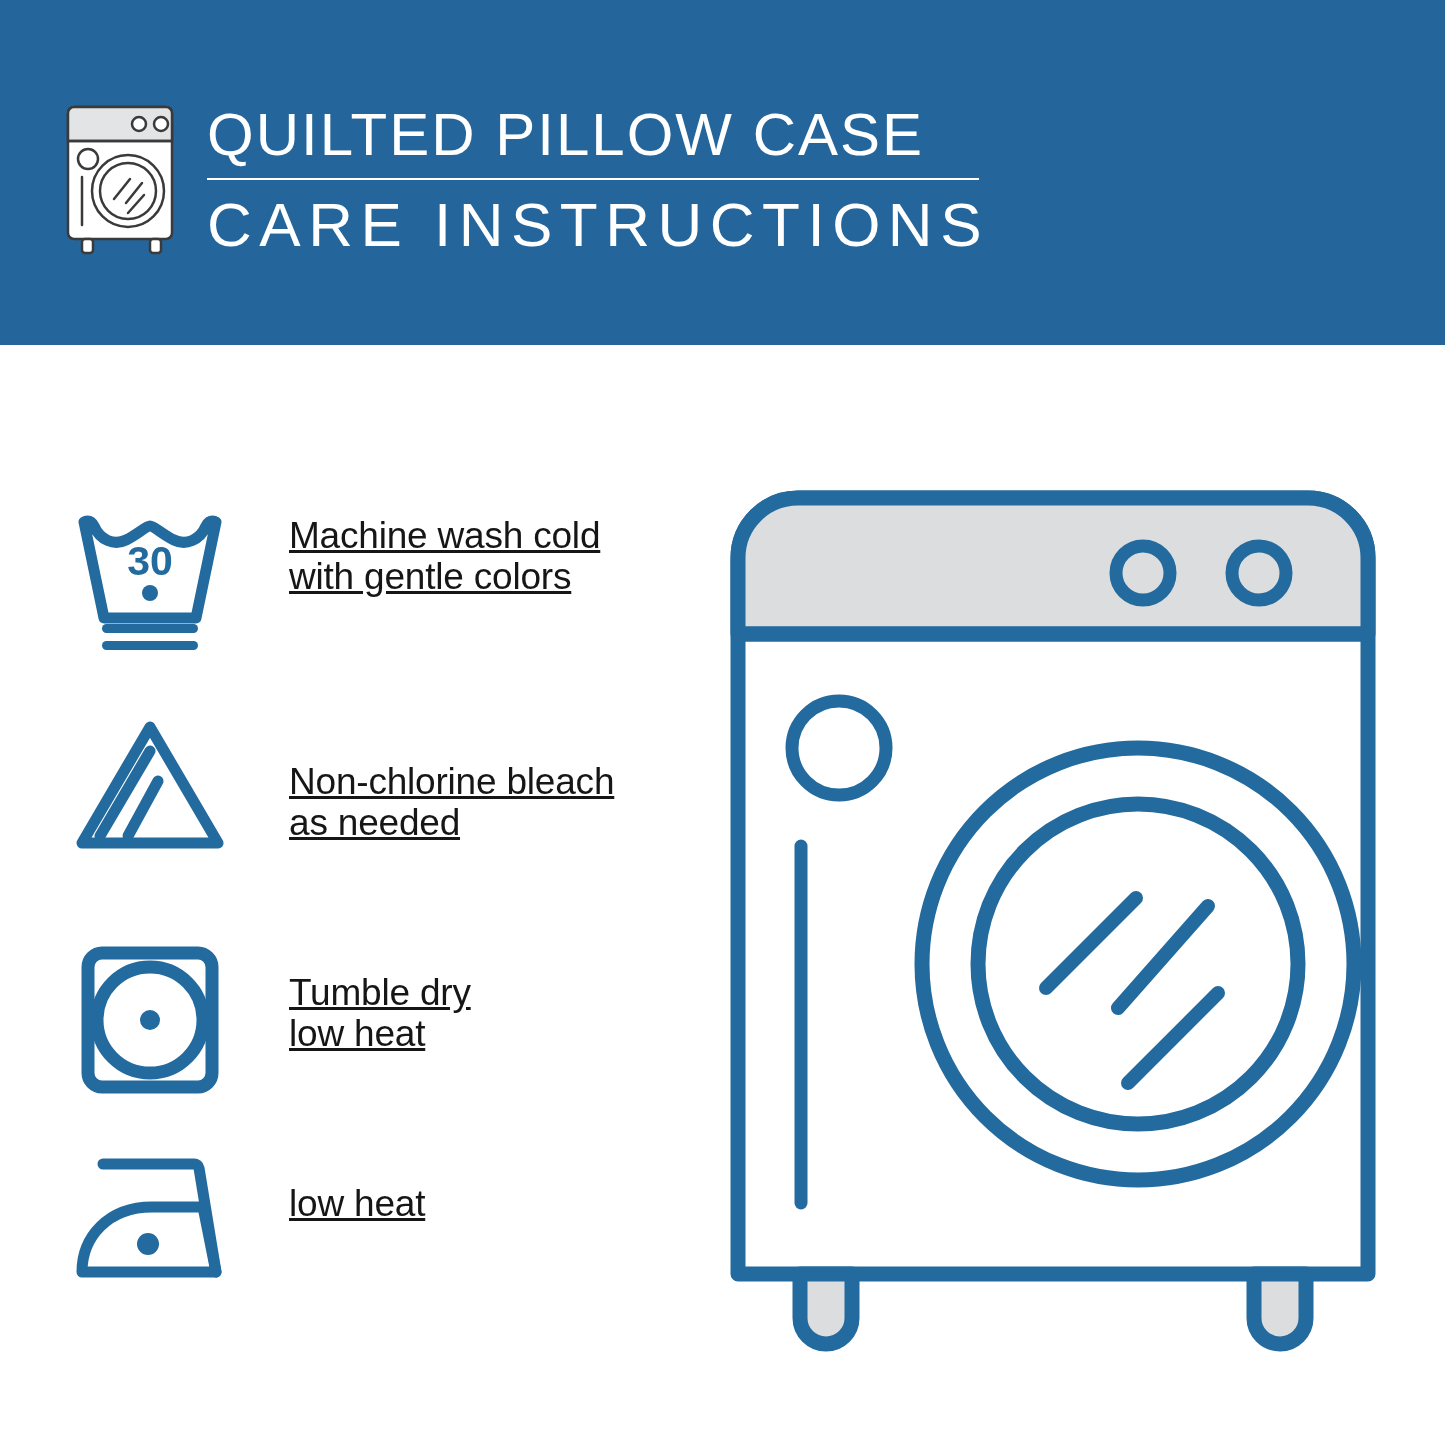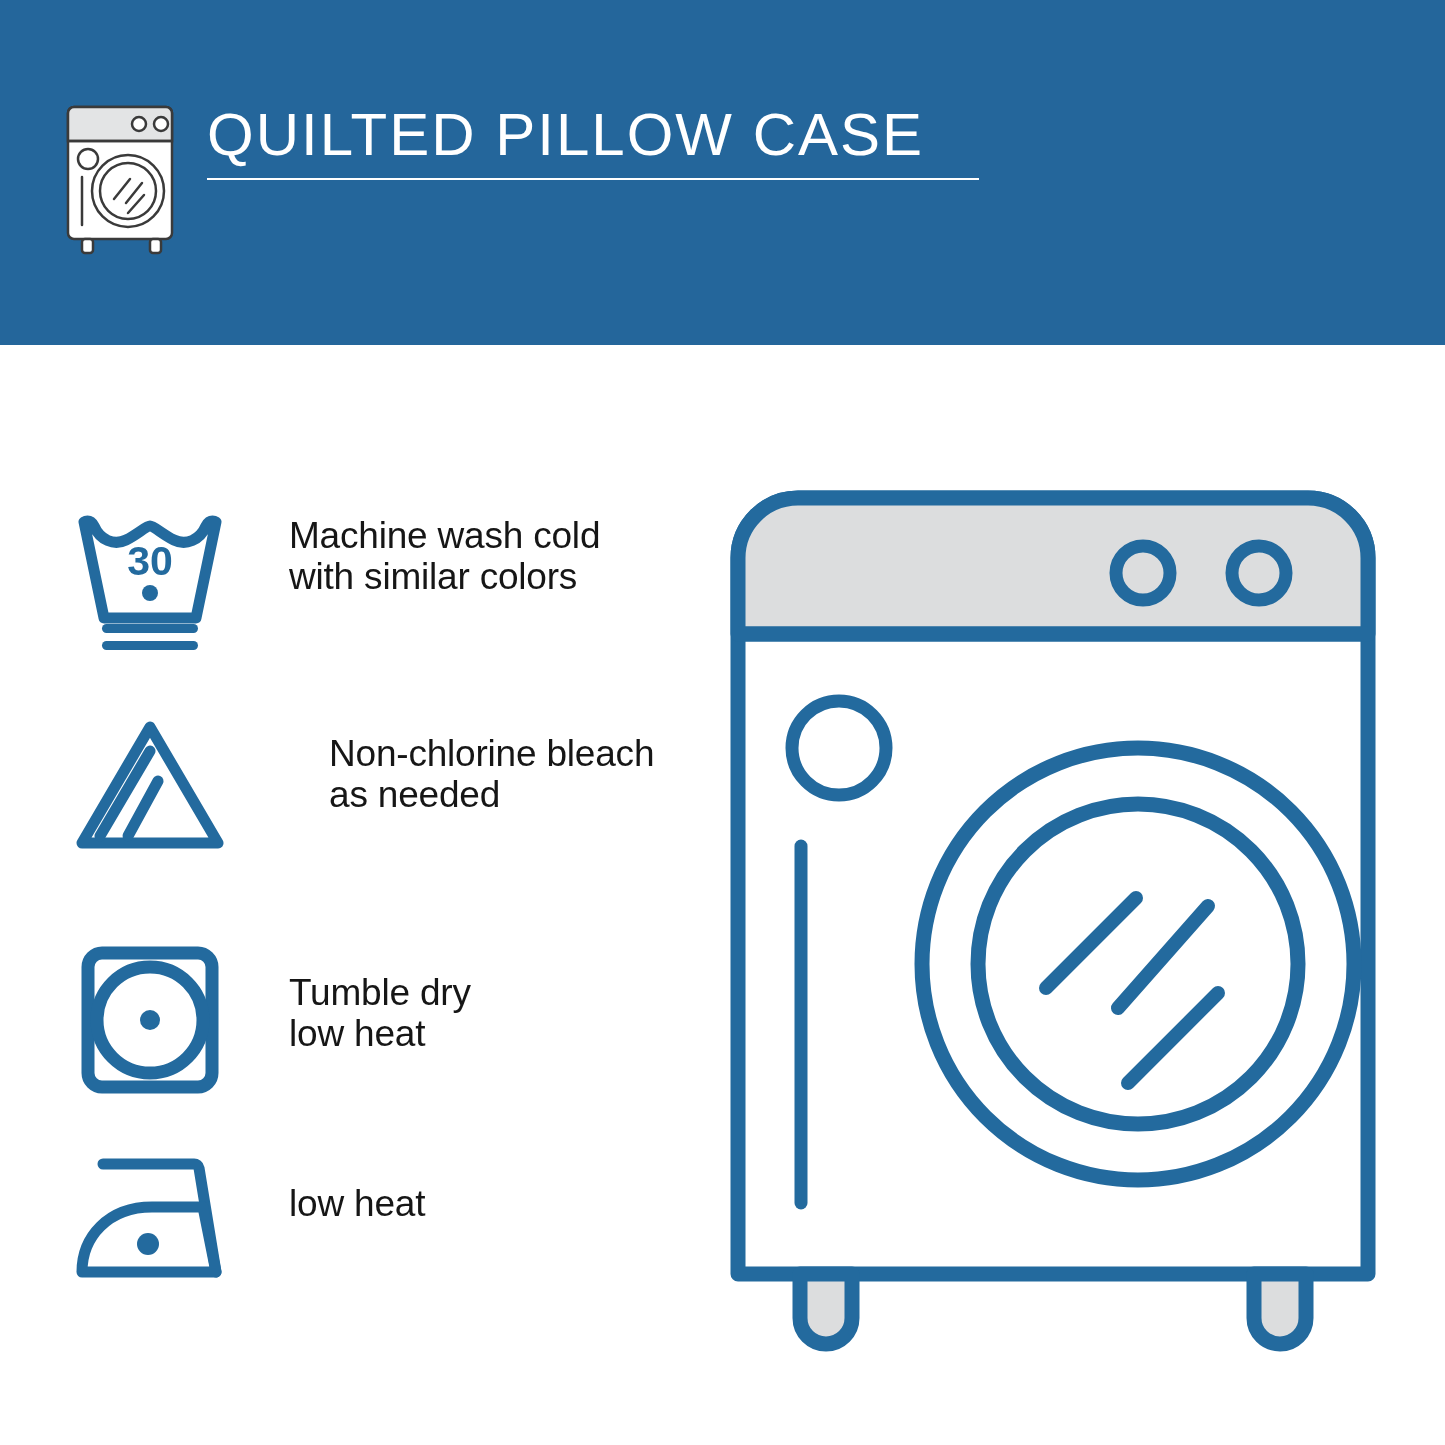--- a/index.html
+++ b/index.html
@@ -78,30 +78,31 @@
     text-align: center;
   }
   .care-text {
     position: absolute;
     left: 289px;
     font-size: 37px;
     line-height: 41px;
     color: #161616;
     font-weight: 400;
     letter-spacing: -0.2px;
+    text-decoration: underline;
   }
   .care-text div { white-space: nowrap; }
 
   #row-wash    { top: 500px; }
   #row-bleach  { top: 715px; }
   #row-dry     { top: 940px; }
   #row-iron    { top: 1145px; }
 
   #text-wash   { top: 15px; }
-  #text-bleach { top: 18px; margin-left: 40px; }
+  #text-bleach { top: 46px; }
   #text-dry    { top: 32px; }
   #text-iron   { top: 38px; }
 
   
   #machine-illustration {
     position: absolute;
     left: 728px;
     top: 488px;
     width: 650px;
     height: 872px;
@@ -136,20 +137,21 @@
         <line x1="66" y1="110" x2="82" y2="92" stroke="#3a3a3a" stroke-width="2.5" stroke-linecap="round"></line>
 
         <rect x="20" y="136" width="11" height="14" rx="3" ry="3" fill="#ffffff" stroke="#3a3a3a" stroke-width="2.5"></rect>
         <rect x="88" y="136" width="11" height="14" rx="3" ry="3" fill="#ffffff" stroke="#3a3a3a" stroke-width="2.5"></rect>
       </svg>
     </div>
 
     <div id="header-titles">
       <div id="title-line1">QUILTED PILLOW CASE</div>
       <div id="title-divider"></div>
+      <div id="title-line2">CARE INSTRUCTIONS</div>
     </div>
 
   </div>
 
   <div class="care-row" id="row-wash">
     <div class="care-symbol">
       <svg viewBox="0 0 160 160" width="160" height="160">
 
         <path d="M14 22 C14 22 20 18 24 26
                  C30 40 44 46 56 40
@@ -162,21 +164,21 @@
         <text x="80" y="75" font-family="'Liberation Sans', sans-serif" font-size="41" font-weight="bold" fill="#236A9E" text-anchor="middle">30</text>
 
         <circle cx="80" cy="93" r="8" fill="#236A9E"></circle>
 
         <rect x="32" y="124" width="96" height="9" rx="4.5" fill="#236A9E"></rect>
         <rect x="32" y="141" width="96" height="9" rx="4.5" fill="#236A9E"></rect>
       </svg>
     </div>
     <div class="care-text" id="text-wash">
       <div>Machine wash cold</div>
-      <div>with similar colors</div>
+      <div>with gentle colors</div>
     </div>
   </div>
 
   <div class="care-row" id="row-bleach">
     <div class="care-symbol">
       <svg viewBox="0 0 160 160" width="160" height="160">
 
         <path d="M80 12 L148 128 L12 128 Z" fill="none" stroke="#236A9E" stroke-width="11" stroke-linejoin="round"></path>
 
         <line x1="80" y1="36" x2="30" y2="121" stroke="#236A9E" stroke-width="11" stroke-linecap="round"></line>

